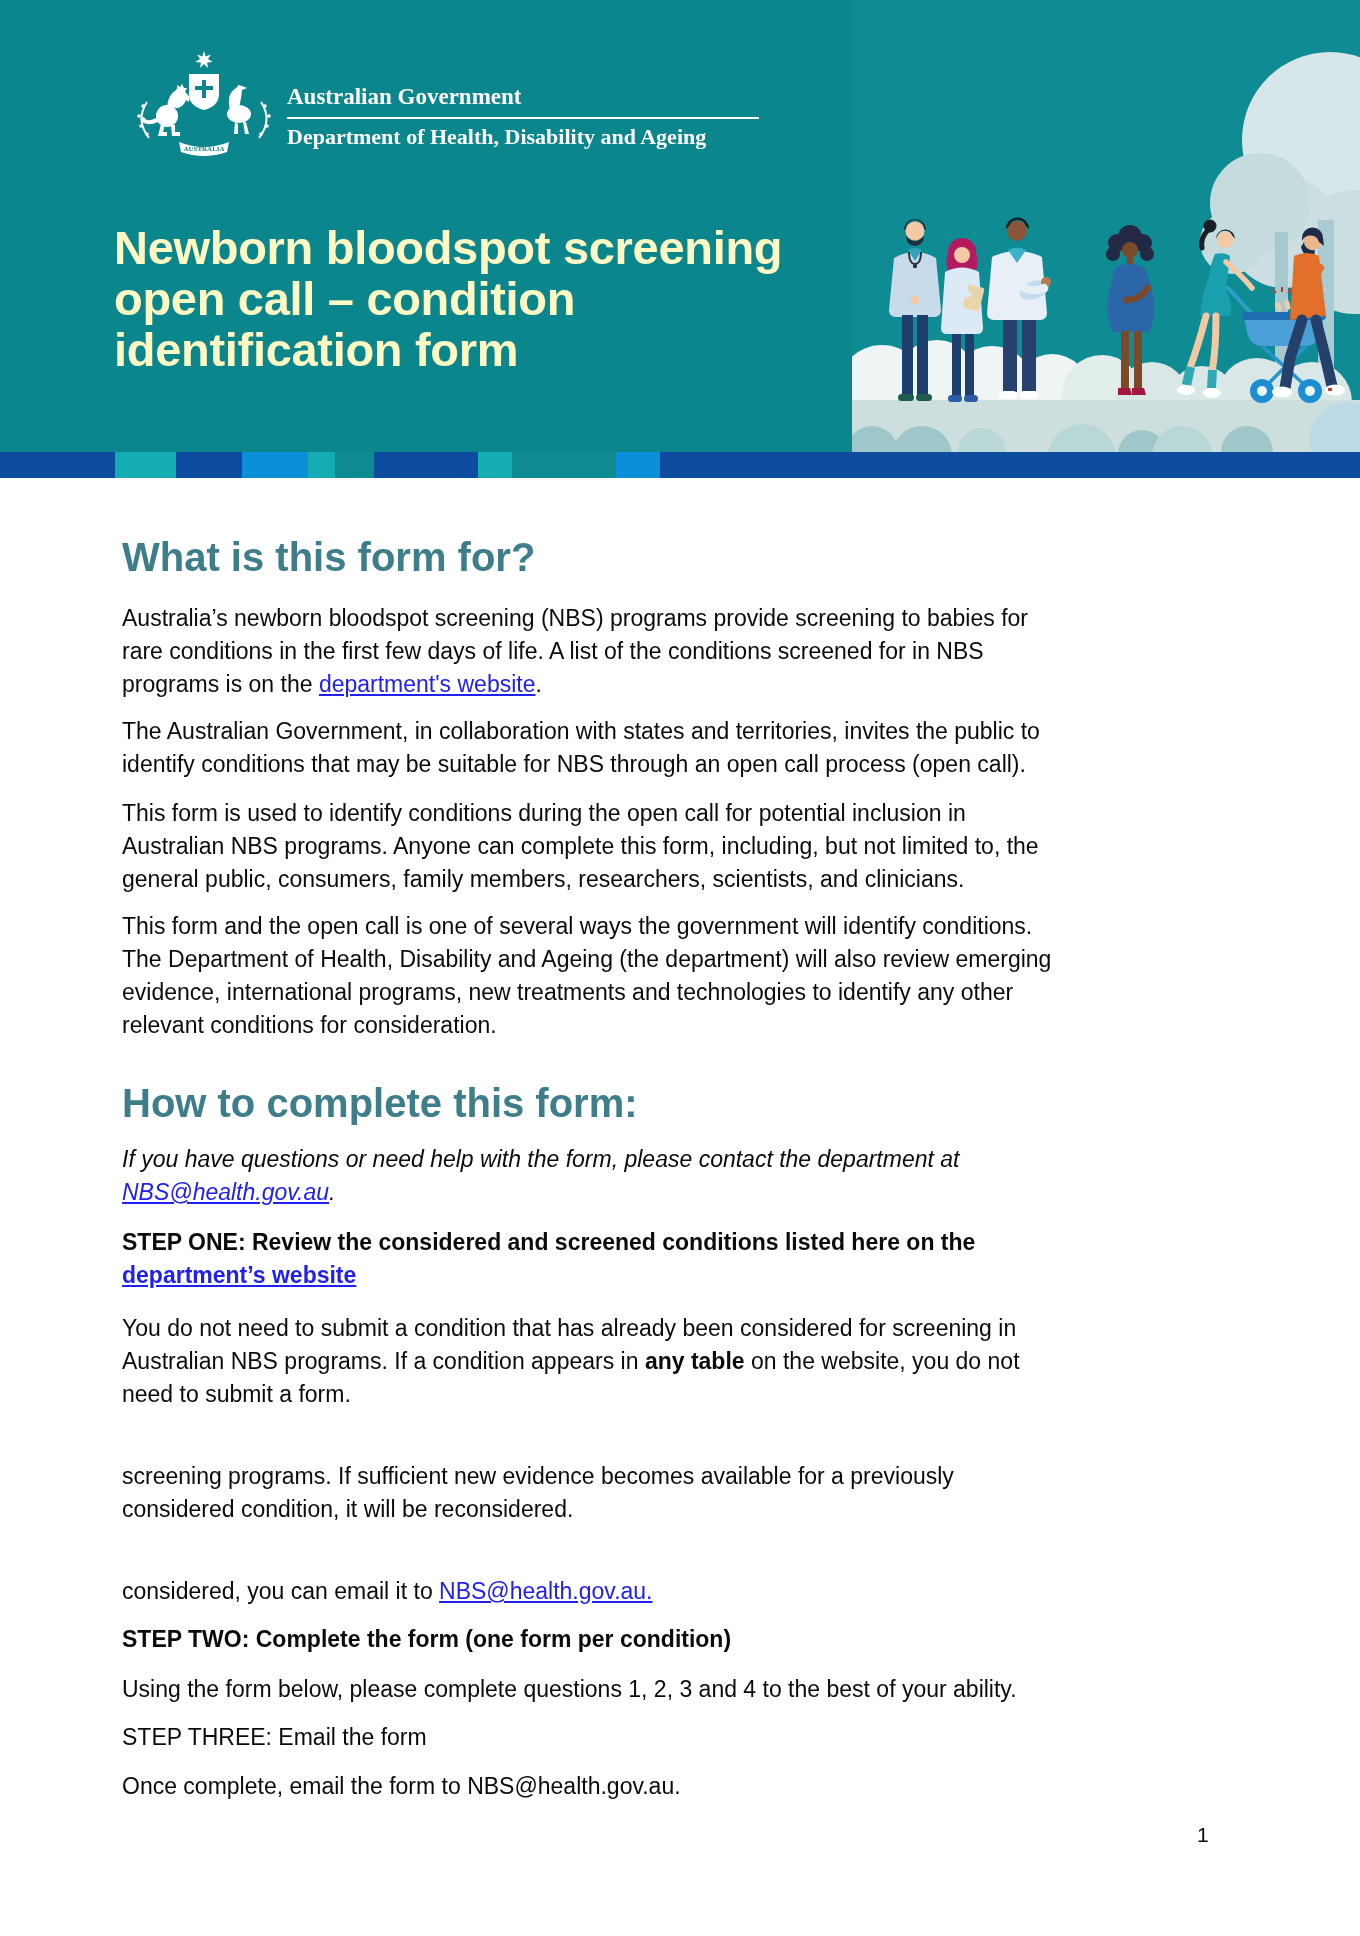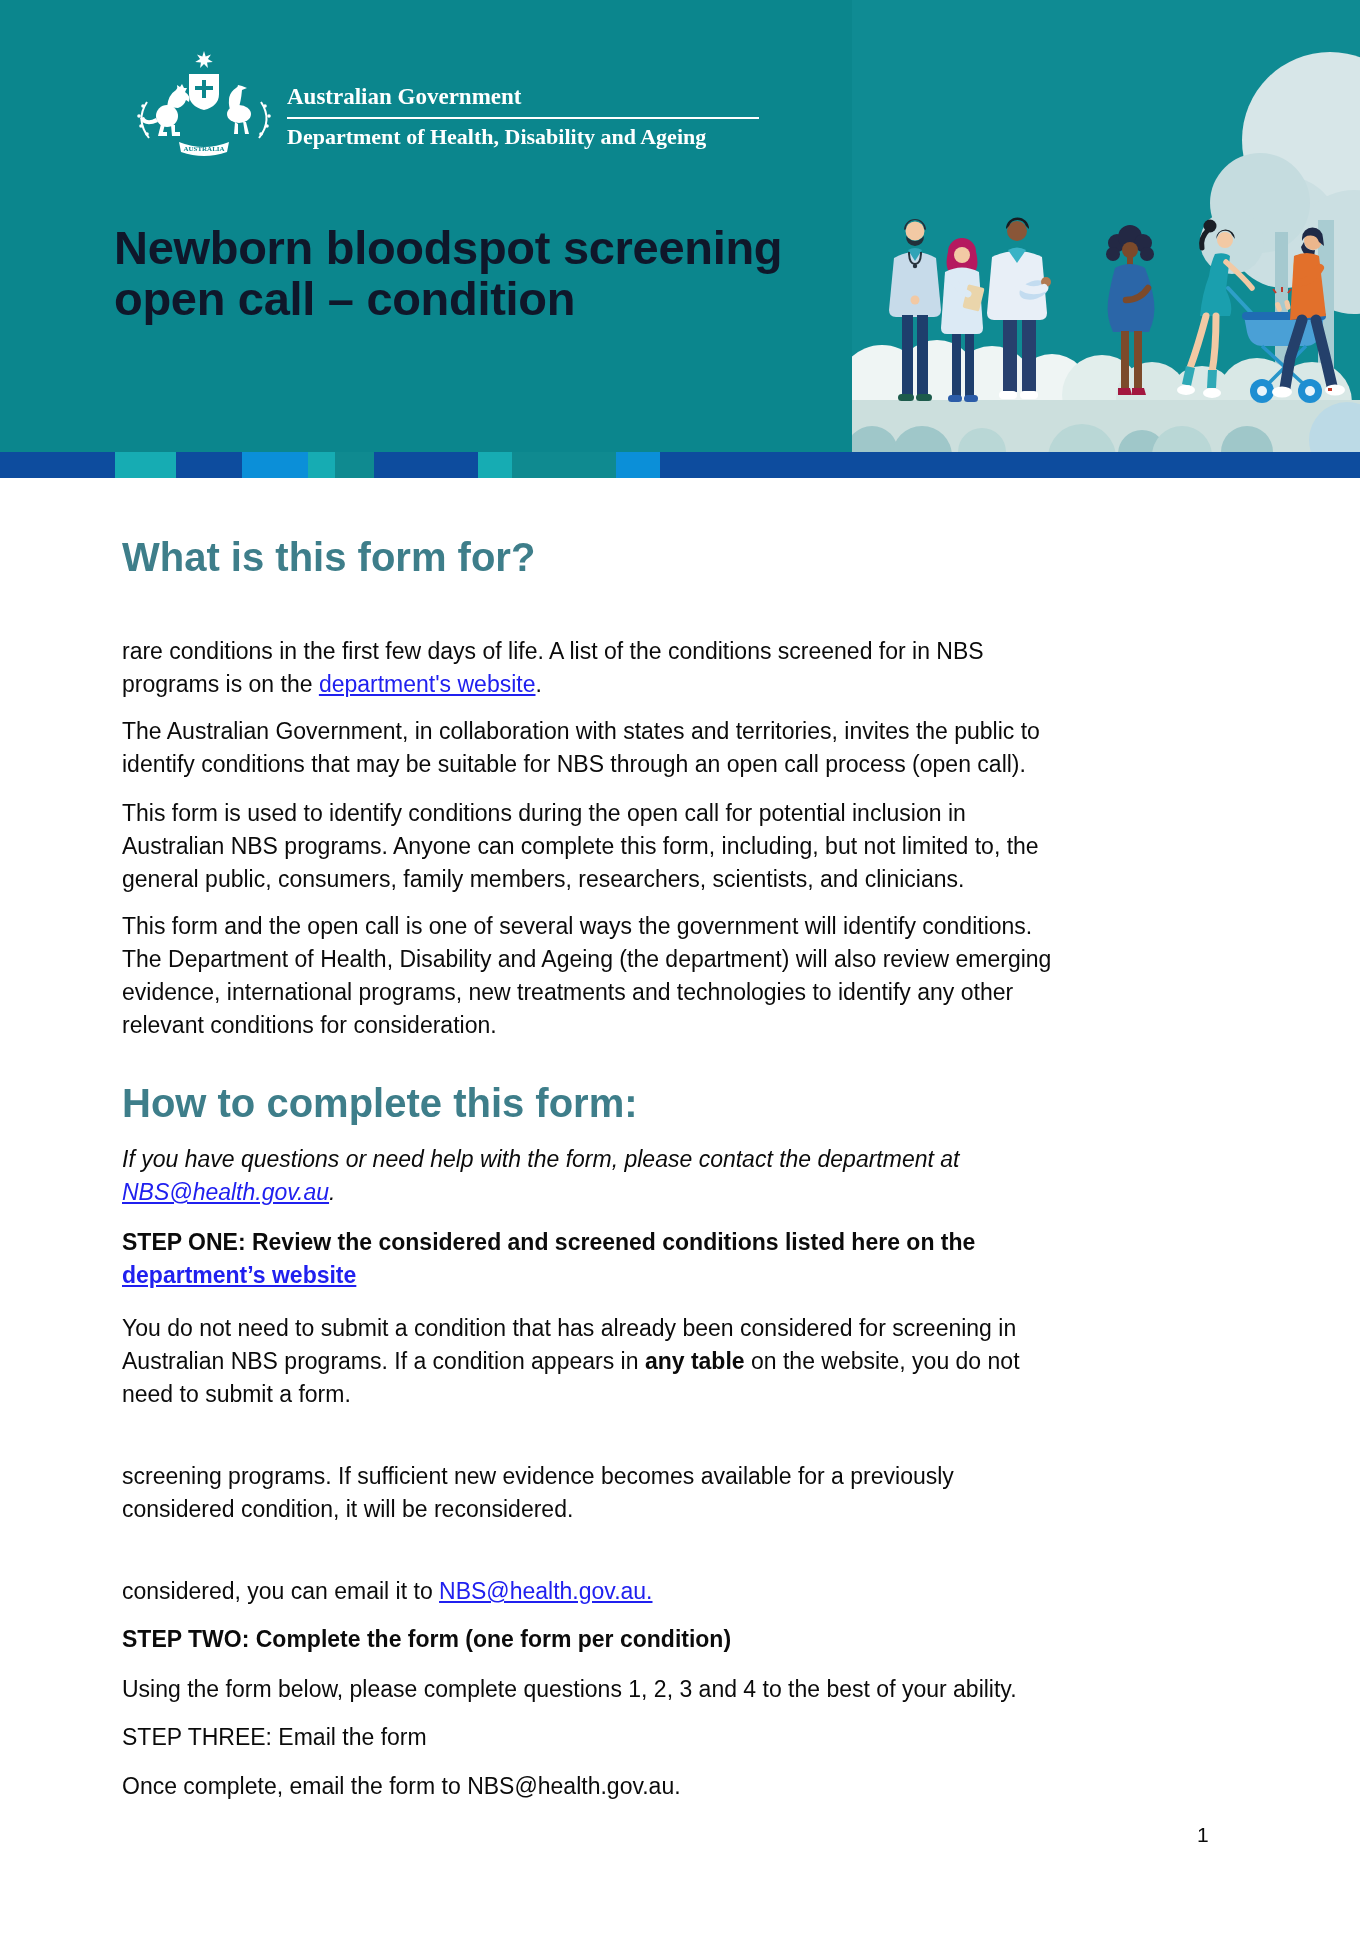--- a/index.html
+++ b/index.html
@@ -6,21 +6,21 @@
   html,body { width:1360px; background:#ffffff; }
   body { height:1936px; position:relative; font-family:"Liberation Sans", sans-serif; color:#0b0b0b; }
 
   
   .header { position:relative; width:1360px; height:452px; background:#0B868D; overflow:hidden; }
   .illus-panel { position:absolute; left:852px; top:0; width:508px; height:452px; background:#0F8B93; }
   .crest-svg { position:absolute; left:133px; top:50px; width:142px; height:110px; }
   .crest-line1 { position:absolute; left:287px; top:84px; font-family:"Liberation Serif", serif; font-weight:bold; font-size:23px; color:#ffffff; white-space:nowrap; }
   .crest-divider { position:absolute; left:287px; top:117px; width:472px; height:2px; background:#ffffff; }
   .crest-line2 { position:absolute; left:287px; top:124px; font-family:"Liberation Serif", serif; font-weight:bold; font-size:22px; color:#ffffff; white-space:nowrap; }
-  .banner-title { position:absolute; left:114px; top:222px; font-size:47px; font-weight:bold; line-height:51px; color:#0f172a; letter-spacing:-0.3px; }
+  .banner-title { position:absolute; left:114px; top:222px; font-size:47px; font-weight:bold; line-height:51px; color:#fef9c3; letter-spacing:-0.3px; }
   .banner-title span { display:block; }
 
   
   .stripe { display:flex; width:1360px; height:26px; }
   .stripe div { height:26px; }
 
   
   .content { padding-left:122px; width:1228px; }
   .section-heading { font-size:40px; font-weight:bold; color:#3E7E8A; line-height:46px; }
   #h1 { margin-top:56px; }
@@ -233,20 +233,21 @@
     </g>
   </svg>
 
   <div class="crest-line1">Australian Government</div>
   <div class="crest-divider"></div>
   <div class="crest-line2">Department of Health, Disability and Ageing</div>
 
   <div class="banner-title">
     <span>Newborn bloodspot screening</span>
     <span>open call – condition</span>
+    <span>identification form</span>
   </div>
 </div>
 
 <div class="stripe">
   <div style="width:115px;background:#0D4C9E"></div>
   <div style="width:61px;background:#16ACB3"></div>
   <div style="width:66px;background:#0D4C9E"></div>
   <div style="width:66px;background:#0B8FD8"></div>
   <div style="width:27px;background:#16ACB3"></div>
   <div style="width:39px;background:#0F8A90"></div>
@@ -254,21 +255,21 @@
   <div style="width:34px;background:#16ACB3"></div>
   <div style="width:104px;background:#0F8A90"></div>
   <div style="width:44px;background:#0B8FD8"></div>
   <div style="flex:1;background:#0D4C9E"></div>
 </div>
 
 <div class="content">
 
   <div id="h1" class="section-heading">What is this form for?</div>
 
-  <p id="p1"><br>
+  <p id="p1"><span>Australia’s newborn bloodspot screening (NBS) programs provide screening to babies for</span><br>
     <span>rare conditions in the first few days of life. A list of the conditions screened for in NBS</span><br>
     <span>programs is on the </span><span class="link">department's website</span><span>.</span></p>
 
   <p id="p2"><span>The Australian Government, in collaboration with states and territories, invites the public to</span><br>
     <span>identify conditions that may be suitable for NBS through an open call process (open call).</span></p>
 
   <p id="p3"><span>This form is used to identify conditions during the open call for potential inclusion in</span><br>
     <span>Australian NBS programs. Anyone can complete this form, including, but not limited to, the</span><br>
     <span>general public, consumers, family members, researchers, scientists, and clinicians.</span></p>
 

